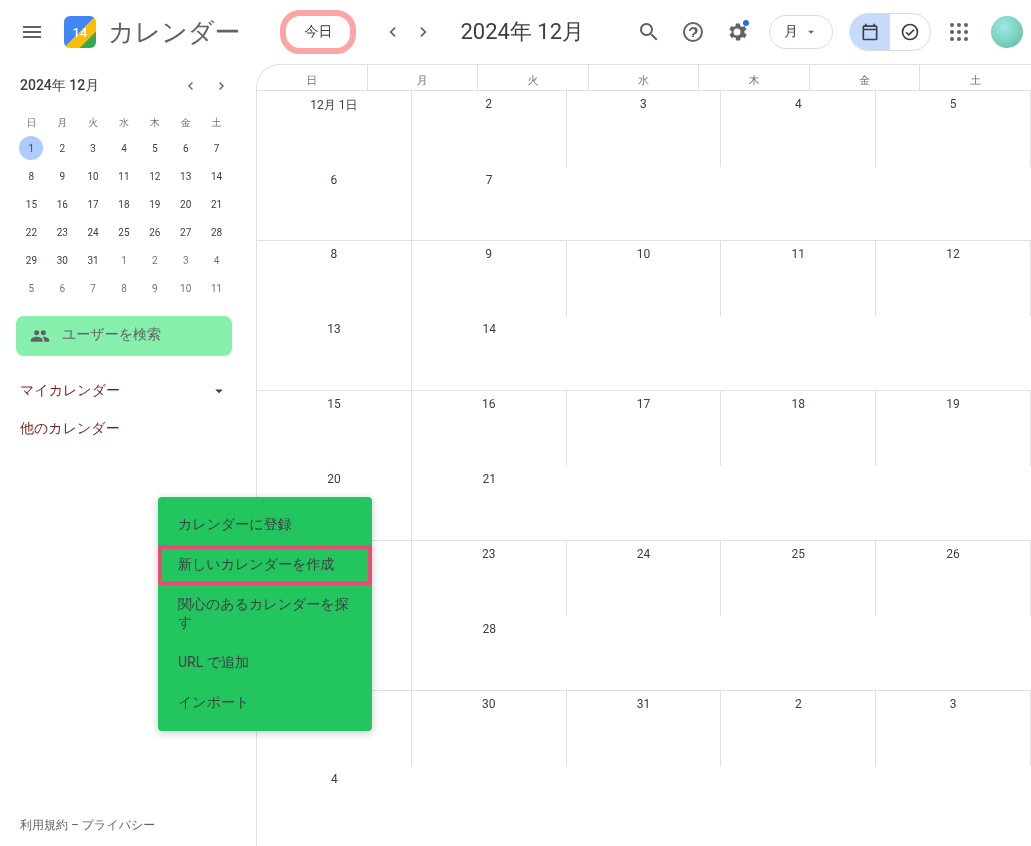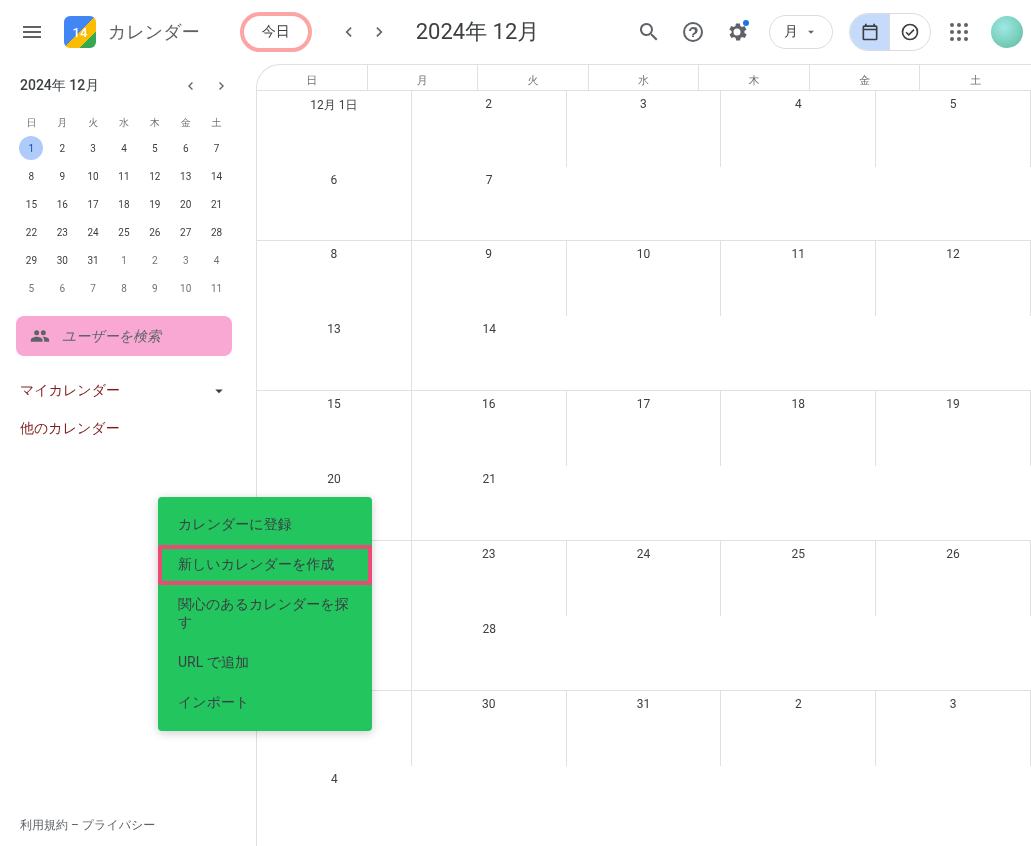--- a/index.html
+++ b/index.html
@@ -2,22 +2,22 @@
 <html><head>
 <meta charset="utf-8">
 <style>
   * { box-sizing: border-box; margin: 0; padding: 0; }
   body { font-family: "Google Sans", Roboto, Arial, sans-serif; color: #3c4043; background: #fff; width: 1031px; height: 846px; overflow: hidden; }
   .header { display: flex; align-items: center; height: 64px; padding: 0 8px; gap: 4px; }
   .hamburger { width: 48px; height: 48px; display: flex; align-items: center; justify-content: center; border-radius: 50%; cursor: pointer; }
   .hamburger svg { width: 24px; height: 24px; fill: #5f6368; }
   .logo { width: 40px; height: 40px; display: flex; align-items: center; justify-content: center; }
   .logo-inner { width: 32px; height: 32px; background: linear-gradient(135deg, #4285f4 0%, #4285f4 50%, #fbbc04 50%, #fbbc04 75%, #34a853 75%); border-radius: 6px; display: flex; align-items: center; justify-content: center; color: #fff; font-size: 13px; font-weight: 500; }
-  .app-title { font-size: 18px; color: #5f6368; margin-left: 4px; margin-right: 36px; }
-  .today-btn { border: 4px solid #fca5a5; border-radius: 20px; padding: 7px 18px; font-size: 14px; color: #3c4043; background: #fff; cursor: pointer; }
+  .app-title { font-size: 26px; color: #5f6368; margin-left: 4px; margin-right: 36px; }
+  .today-btn { border: 6px solid #fca5a5; border-radius: 20px; padding: 7px 18px; font-size: 14px; color: #3c4043; background: #fff; cursor: pointer; }
   .nav-arrows { display: flex; margin-left: 16px; margin-right: 8px; }
   .nav-arrow { width: 32px; height: 32px; display: flex; align-items: center; justify-content: center; border-radius: 50%; cursor: pointer; }
   .nav-arrow svg { width: 20px; height: 20px; fill: #5f6368; }
   .date-range { font-size: 22px; color: #3c4043; margin-left: 8px; }
   .spacer { flex: 1; }
   .icon-btn { width: 40px; height: 40px; display: flex; align-items: center; justify-content: center; border-radius: 50%; cursor: pointer; position: relative; }
   .icon-btn svg { width: 24px; height: 24px; fill: #5f6368; }
   .settings-dot { position: absolute; top: 8px; right: 8px; width: 6px; height: 6px; border-radius: 50%; background: #1a73e8; }
   .view-btn { border: 1px solid #dadce0; border-radius: 20px; padding: 7px 14px; font-size: 14px; color: #3c4043; background: #fff; cursor: pointer; display: flex; align-items: center; gap: 6px; margin: 0 8px; }
   .view-btn svg { width: 14px; height: 14px; fill: #5f6368; }
@@ -35,21 +35,21 @@
   .mini-title { font-size: 14px; font-weight: 500; color: #3c4043; }
   .mini-nav { display: flex; gap: 4px; }
   .mini-nav .nav-arrow { width: 28px; height: 28px; }
   .mini-nav svg { width: 16px; height: 16px; fill: #5f6368; }
   .mini-cal { padding: 0 8px; }
   .mini-row { display: grid; grid-template-columns: repeat(7, 1fr); text-align: center; }
   .mini-dow { font-size: 10px; color: #70757a; padding: 4px 0; }
   .mini-day { font-size: 10px; color: #3c4043; padding: 6px 0; cursor: pointer; border-radius: 50%; width: 24px; height: 24px; margin: 2px auto; display: flex; align-items: center; justify-content: center; }
   .mini-day.today { background: #aecbfa; color: #174ea6; }
   .mini-day.dim { color: #70757a; }
-  .search-people { display: flex; align-items: flex-end; gap: 12px; background: #f9a8d4; border-radius: 8px; padding: 10px 14px; margin: 14px 8px 16px 8px; font-size: 14px; color: #5f6368; cursor: pointer; font-style: italic; }
+  .search-people { display: flex; align-items: flex-start; gap: 12px; background: #86efac; border-radius: 8px; padding: 10px 14px; margin: 14px 8px 16px 8px; font-size: 14px; color: #5f6368; cursor: pointer; }
   .search-people svg { width: 20px; height: 20px; fill: #5f6368; }
   .section-row { display: flex; align-items: center; justify-content: space-between; padding: 10px 12px; font-size: 14px; color: #7f1d1d; cursor: pointer; }
   .section-row svg { width: 18px; height: 18px; fill: #3c4043; }
   .footer-links { margin-top: auto; padding: 8px 12px 4px; font-size: 12px; color: #5f6368; }
   .footer-links a { color: #5f6368; text-decoration: none; cursor: pointer; margin-top: 34px; }
   .main { flex: 1; border-left: 1px solid #e0e0e0; border-top: 1px solid #e0e0e0; border-top-left-radius: 24px; overflow: hidden; }
   .grid-head { display: grid; grid-template-columns: repeat(7, 1fr); border-bottom: 1px solid #e0e0e0; }
   .dow-cell { text-align: center; font-size: 11px; color: #70757a; padding: 8px 0 2px; border-right: 1px solid #e0e0e0; }
   .dow-cell:last-child { border-right: none; }
   .week-row { display: grid; grid-template-columns: repeat(5, 1fr); height: 150px; border-bottom: 1px solid #e0e0e0; }

